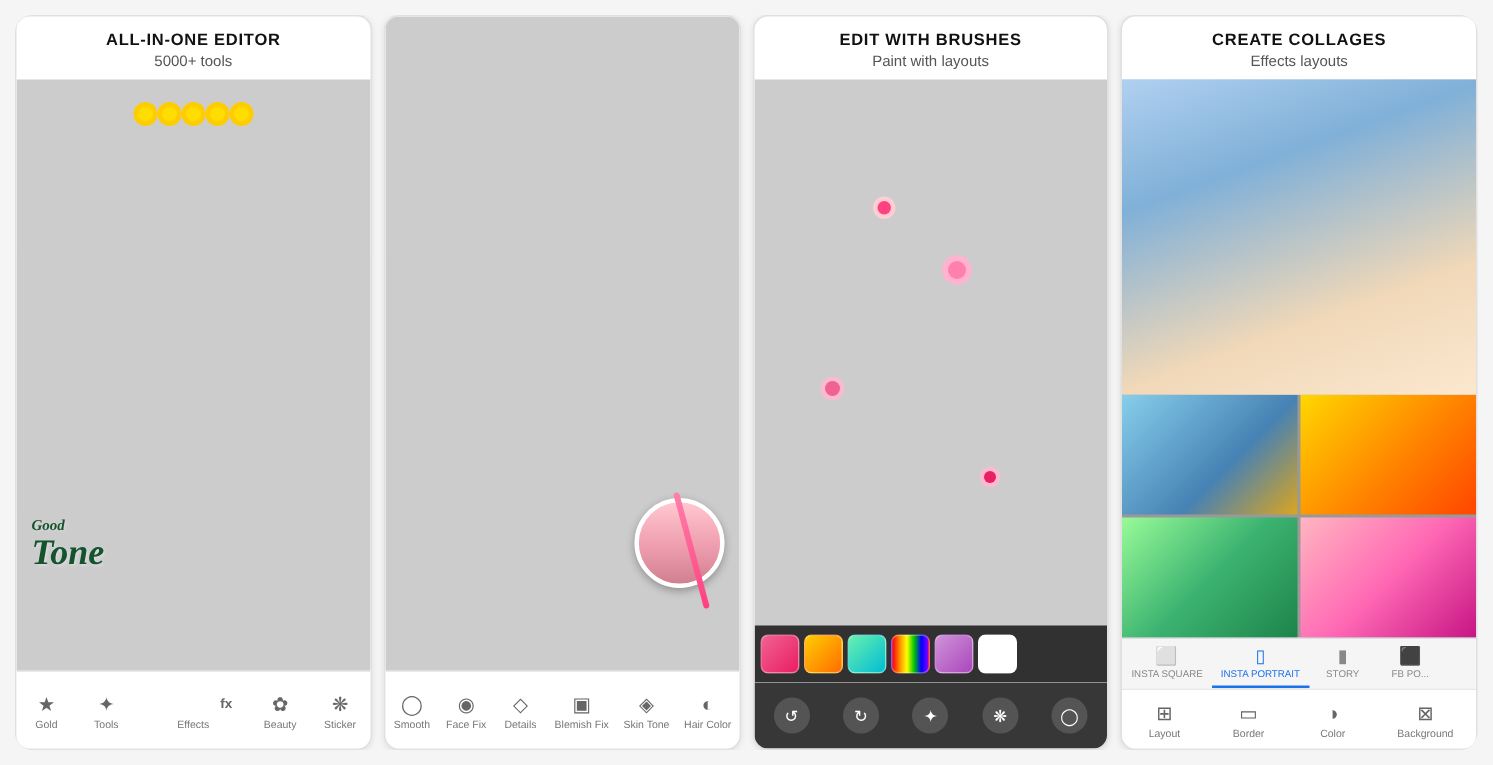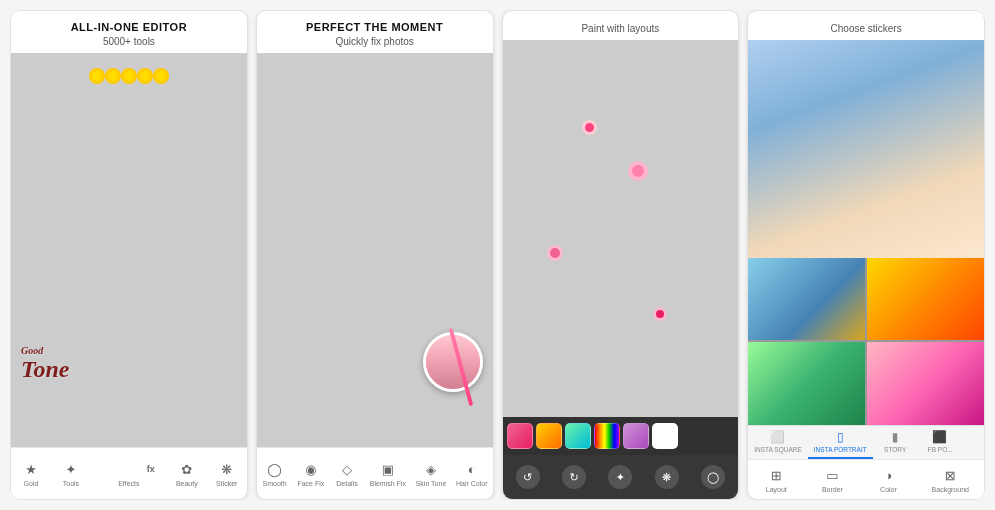--- a/index.html
+++ b/index.html
@@ -214,21 +214,21 @@
     <div class="panel-image panel-1">
 
       <div style="position:absolute;top:18px;left:25px;right:25px;height:16px;display:flex;justify-content:center;gap:6px;">
         <div style="width:10px;height:10px;background:#ffdd00;border-radius:50%;box-shadow:0 0 0 3px #ffcc00;"></div>
         <div style="width:10px;height:10px;background:#ffdd00;border-radius:50%;box-shadow:0 0 0 3px #ffcc00;"></div>
         <div style="width:10px;height:10px;background:#ffdd00;border-radius:50%;box-shadow:0 0 0 3px #ffcc00;"></div>
         <div style="width:10px;height:10px;background:#ffdd00;border-radius:50%;box-shadow:0 0 0 3px #ffcc00;"></div>
         <div style="width:10px;height:10px;background:#ffdd00;border-radius:50%;box-shadow:0 0 0 3px #ffcc00;"></div>
       </div>
 
-      <div style="position:absolute;bottom:65px;left:10px;color:#7f1d1d;font-weight:900;font-style:italic;font-size:14px;font-family:Georgia,serif;line-height:1.1;text-shadow:1px 1px 2px rgba(255,255,255,0.3);">
+      <div style="position:absolute;bottom:65px;left:10px;color:#14532d;font-weight:900;font-style:italic;font-size:14px;font-family:Georgia,serif;line-height:1.1;text-shadow:1px 1px 2px rgba(255,255,255,0.3);">
         <span style="font-size:10px;font-weight:700;display:block;">Good</span>
         <span style="font-size:24px;">Tone</span>
       </div>
     </div>
     <div class="panel-toolbar">
       <div class="toolbar-item">
         <div class="toolbar-icon">★</div>
         <div class="toolbar-label">Gold</div>
       </div>
       <div class="toolbar-item">
@@ -244,24 +244,20 @@
         <div class="toolbar-label">Beauty</div>
       </div>
       <div class="toolbar-item">
         <div class="toolbar-icon">❋</div>
         <div class="toolbar-label">Sticker</div>
       </div>
     </div>
   </div>
 
   <div class="panel">
-    <div class="panel-header">
-      <div class="panel-title">PERFECT THE MOMENT</div>
-      <div class="panel-subtitle">Quickly fix photos</div>
-    </div>
     <div class="panel-image panel-2">
 
       <div class="face-inset">
         <div style="width:100%;height:100%;background:linear-gradient(180deg,#ffc8d0 0%,#f0a0b0 50%,#d08090 100%);"></div>
       </div>
 
       <div style="position:absolute;bottom:40px;right:30px;width:4px;height:80px;background:linear-gradient(180deg,#ff80ab,#ff4081);border-radius:2px;transform:rotate(-15deg);"></div>
     </div>
     <div class="panel-toolbar">
       <div class="toolbar-item">
@@ -286,20 +282,21 @@
       </div>
       <div class="toolbar-item">
         <div class="toolbar-icon">◐</div>
         <div class="toolbar-label">Hair Color</div>
       </div>
     </div>
   </div>
 
   <div class="panel">
     <div class="panel-header">
+      <div class="panel-title">EDIT WITH BRUSHES</div>
       <div class="panel-subtitle">Paint with layouts</div>
     </div>
     <div class="panel-image panel-3">
 
       <div style="position:absolute;top:30%;left:55%;width:12px;height:12px;background:#ff80ab;border-radius:50%;box-shadow:0 0 0 4px #ffb3d1;"></div>
       <div style="position:absolute;top:50%;left:20%;width:10px;height:10px;background:#f06292;border-radius:50%;box-shadow:0 0 0 3px #f8bbd0;"></div>
       <div style="position:absolute;top:65%;left:65%;width:8px;height:8px;background:#e91e63;border-radius:50%;box-shadow:0 0 0 3px #f8bbd0;"></div>
       <div style="position:absolute;top:20%;left:35%;width:9px;height:9px;background:#ff4081;border-radius:50%;box-shadow:0 0 0 3px #ffcdd2;"></div>
 
       <div style="position:absolute;bottom:0;left:0;right:0;background:rgba(10,10,10,0.8);padding:6px 4px;display:flex;gap:3px;align-items:center;flex-wrap:wrap;">
@@ -316,21 +313,22 @@
       <div class="brush-icon">↺</div>
       <div class="brush-icon">↻</div>
       <div class="brush-icon">✦</div>
       <div class="brush-icon">❋</div>
       <div class="brush-icon">◯</div>
     </div>
   </div>
 
   <div class="panel">
     <div class="panel-header">
-      <div class="panel-subtitle">Choose stickers</div>
+      <div class="panel-title">CREATE COLLAGES</div>
+      <div class="panel-subtitle">Effects layouts</div>
     </div>
     <div class="panel-image" style="display:flex;flex-direction:column;background:#c8d8e8;">
 
       <div class="collage-top" style="flex:1.3;">
         <div style="position:absolute;inset:0;background:linear-gradient(160deg,#b0d0f0 0%,#80b0d8 30%,#f0d8b8 70%,#fce8d0 100%);"></div>
       </div>
 
       <div class="collage-grid" style="flex:1;">
         <div class="collage-cell" style="background:linear-gradient(135deg,#87ceeb 0%,#4682b4 60%,#daa520 100%);"></div>
         <div class="collage-cell" style="background:linear-gradient(135deg,#ffd700 0%,#ff8c00 50%,#ff4500 100%);"></div>

